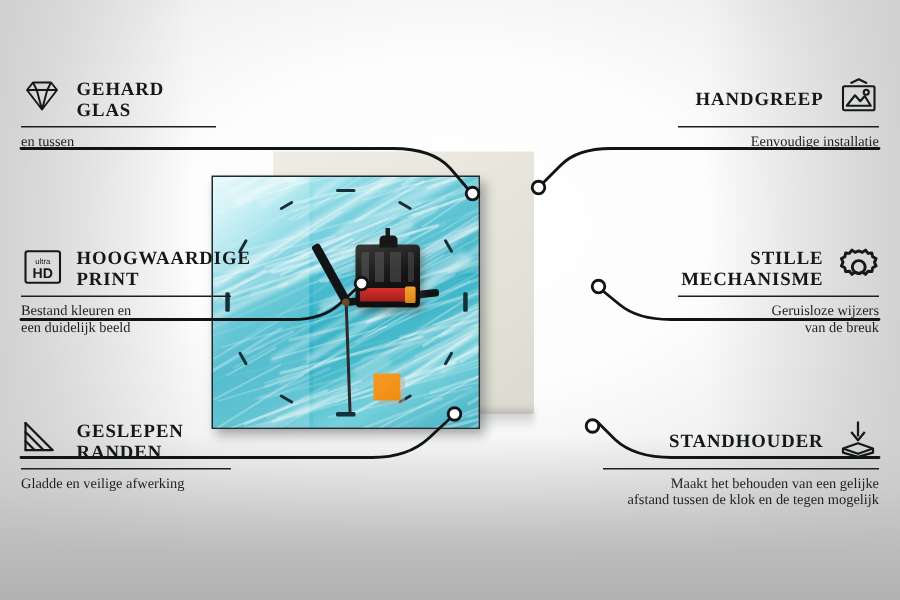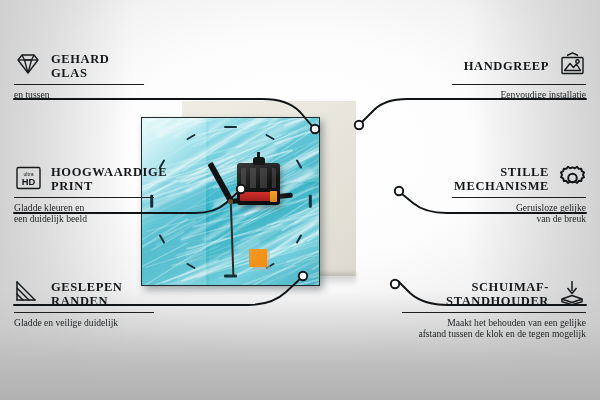--- a/index.html
+++ b/index.html
@@ -392,21 +392,21 @@
           <text x="13.5" y="11" font-family="Liberation Sans, sans-serif" font-size="5.2" text-anchor="middle" fill="#14181a">ultra</text>
           <text x="13.5" y="20.3" font-family="Liberation Sans, sans-serif" font-size="9.4" font-weight="bold" text-anchor="middle" fill="#14181a">HD</text>
         </svg>
       </span>
       <div>
         <div class="ttl">HOOGWAARDIGE</div>
         <div class="ttl">PRINT</div>
       </div>
     </div>
     <div class="rule"></div>
-    <div class="desc">Gladde kleuren en</div>
+    <div class="desc">Bestand kleuren en</div>
     <div class="desc">een duidelijk beeld</div>
   </div>
 
   <div class="feat left" style="left:14px;top:280px;width:140px;">
     <div class="row">
       <span class="ico">
         <svg width="26" height="24" viewBox="0 0 26 24">
           <g stroke="#14181a" stroke-width="1.5" stroke-linecap="round">
             <path d="M2 2 L20 20"></path>
               <path d="M2 8 L14 20"></path>
@@ -415,21 +415,21 @@
               <path d="M2 20 L20 20"></path>
           </g>
         </svg>
       </span>
       <div>
         <div class="ttl">GESLEPEN</div>
         <div class="ttl">RANDEN</div>
       </div>
     </div>
     <div class="rule"></div>
-    <div class="desc">Gladde en veilige duidelijk</div>
+    <div class="desc">Gladde en veilige afwerking</div>
   </div>
 
   <div class="feat right" style="left:452px;top:52px;width:134px;">
     <div class="row">
       <div>
         <div class="ttl">HANDGREEP</div>
       </div>
       <span class="ico">
         <svg width="27" height="25" viewBox="0 0 27 25">
           <g fill="none" stroke="#14181a" stroke-width="1.4" stroke-linejoin="round">
@@ -454,28 +454,27 @@
       <span class="ico">
         <svg width="27" height="26" viewBox="0 0 28 28">
           <g fill="none" stroke="#14181a" stroke-width="2.1" stroke-linejoin="round">
             <path d="M14 2.5 l2.6 1.0 2.3 -1.6 1.8 2.3 2.7 -0.3 0.6 2.8 2.4 1.3 -1.1 2.6 1.1 2.6 -2.4 1.3 -0.6 2.8 -2.7 -0.3 -1.8 2.3 -2.3 -1.6 -2.6 1.0 -2.6 -1.0 -2.3 1.6 -1.8 -2.3 -2.7 0.3 -0.6 -2.8 -2.4 -1.3 1.1 -2.6 -1.1 -2.6 2.4 -1.3 0.6 -2.8 2.7 0.3 1.8 -2.3 2.3 1.6 Z"></path>
             <circle cx="14" cy="14" r="4.6"></circle>
           </g>
         </svg>
       </span>
     </div>
     <div class="rule"></div>
-    <div class="desc">Geruisloze gelijke</div>
+    <div class="desc">Geruisloze wijzers</div>
     <div class="desc">van de breuk</div>
   </div>
 
   <div class="feat right" style="left:402px;top:280px;width:184px;">
     <div class="row">
       <div>
-        <div class="ttl">SCHUIMAF-</div>
         <div class="ttl">STANDHOUDER</div>
       </div>
       <span class="ico">
         <svg width="26" height="25" viewBox="0 0 26 25">
           <g fill="none" stroke="#14181a" stroke-width="1.5" stroke-linejoin="round">
             <path d="M13 1 L13 11"></path>
             <path d="M8.5 8 L13 13.5 L17.5 8"></path>
             <path d="M13 15.5 L23 19 L13 22.5 L3 19 Z"></path>
             <path d="M3 19 L3 21.8 L13 24.6 L23 21.8 L23 19"></path>
           </g>

